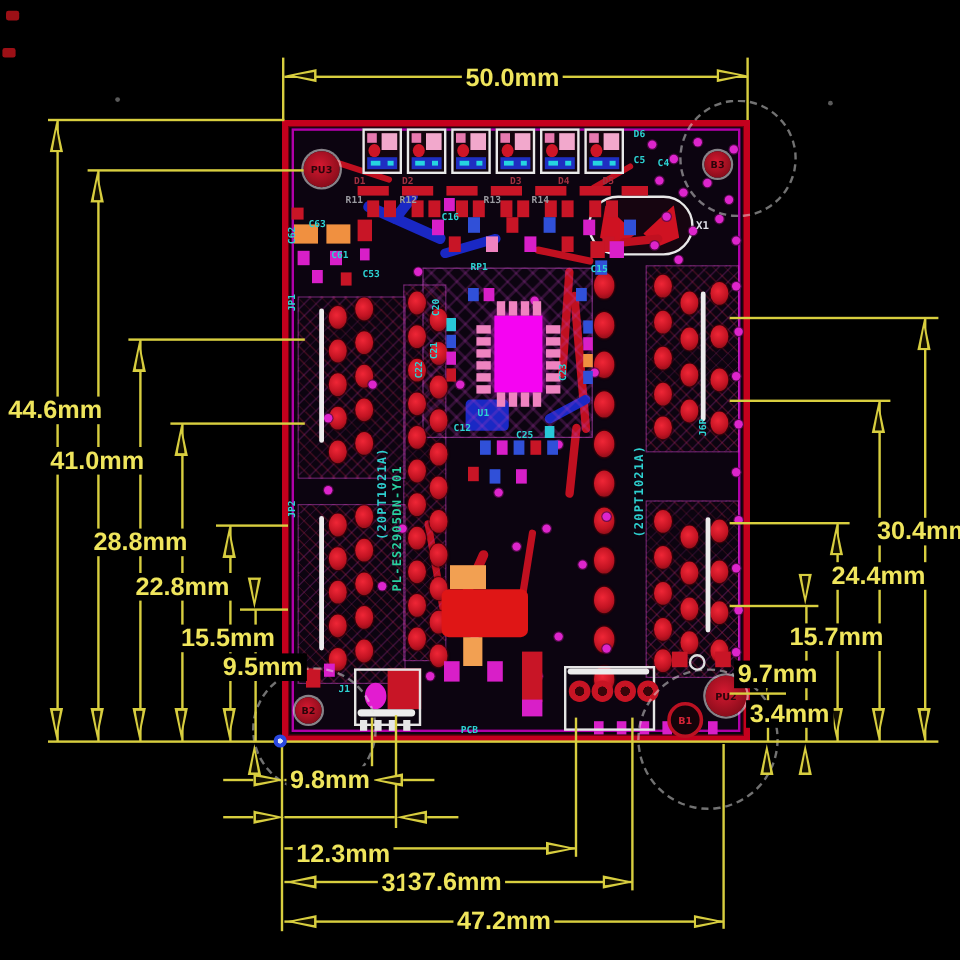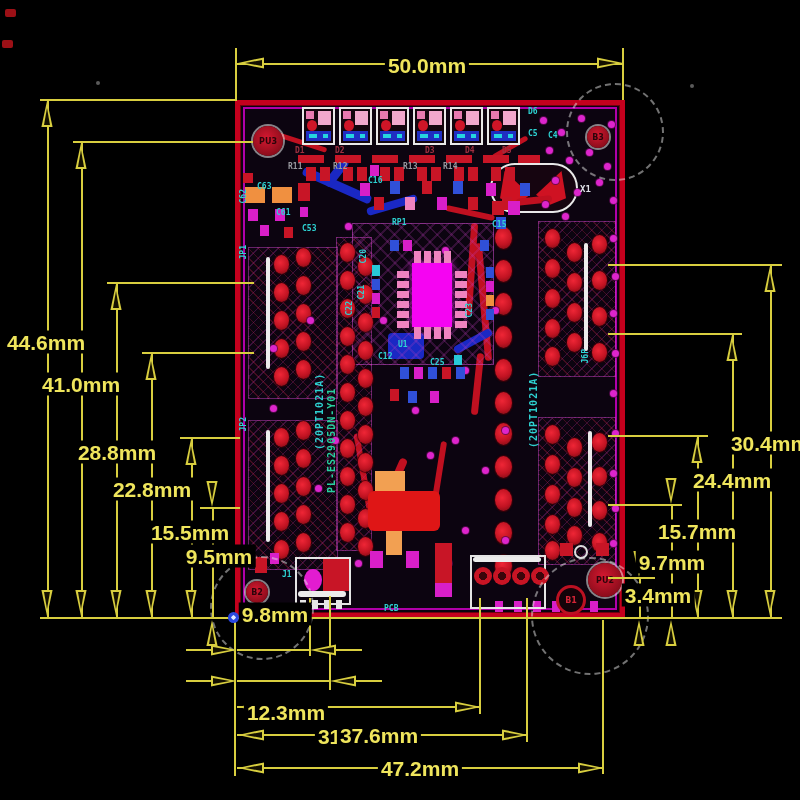--- a/index.html
+++ b/index.html
@@ -536,36 +536,36 @@
   <div class="aw ad" style="left:725px;top:590px"></div>
   <div class="aw ad" style="left:690px;top:590px"></div>
   <div class="aw ad" style="left:664px;top:478px"></div>
   <div class="aw au" style="left:664px;top:620px"></div>
   <div class="aw ad" style="left:632px;top:551px"></div>
   <div class="aw au" style="left:632px;top:620px"></div>
 
   <div class="dlab" style="left:770px;top:443px">30.4mm</div>
   <div class="dlab" style="left:732px;top:480px">24.4mm</div>
   <div class="dlab" style="left:697px;top:531px">15.7mm</div>
-  <div class="dlab" style="left:672px;top:562px">9.7mm</div>
+  <div class="dlab" style="left:648px;top:562px">9.7mm</div>
   <div class="dlab" style="left:658px;top:595px">3.4mm</div>
 
   <div class="vl" style="left:234px;top:620px;height:156px"></div>
   <div class="vl" style="left:309px;top:598px;height:58px"></div>
   <div class="vl" style="left:329px;top:596px;height:94px"></div>
   <div class="vl" style="left:479px;top:598px;height:116px"></div>
   <div class="vl" style="left:526px;top:598px;height:144px"></div>
   <div class="vl" style="left:602px;top:620px;height:154px"></div>
 
   <div class="hl" style="left:186px;top:649px;width:25px"></div>
   <div class="aw ar" style="left:211px;top:643px"></div>
   <div class="hl" style="left:237px;top:649px;width:72px"></div>
   <div class="aw al" style="left:310px;top:643px"></div>
   <div class="hl" style="left:336px;top:649px;width:26px"></div>
-  <div class="dlab" style="left:275px;top:614px">9.8mm</div>
+  <div class="dlab" style="left:275px;top:650px">9.8mm</div>
 
   <div class="hl" style="left:186px;top:680px;width:25px"></div>
   <div class="aw ar" style="left:211px;top:674px"></div>
   <div class="hl" style="left:237px;top:680px;width:92px"></div>
   <div class="aw al" style="left:330px;top:674px"></div>
   <div class="hl" style="left:356px;top:680px;width:26px"></div>
   <div class="dlab" style="left:286px;top:712px">12.3mm</div>
 
   <div class="hl" style="left:237px;top:706px;width:243px"></div>
   <div class="aw al" style="left:238px;top:700px"></div>

